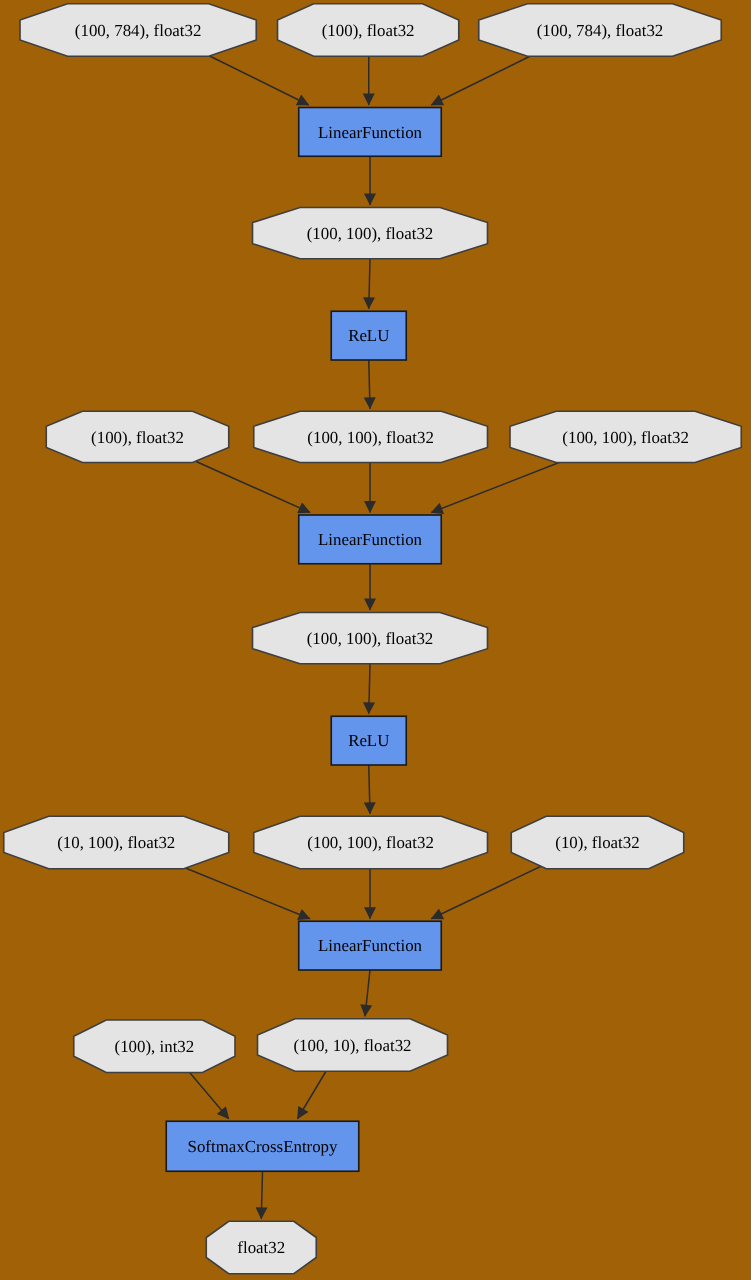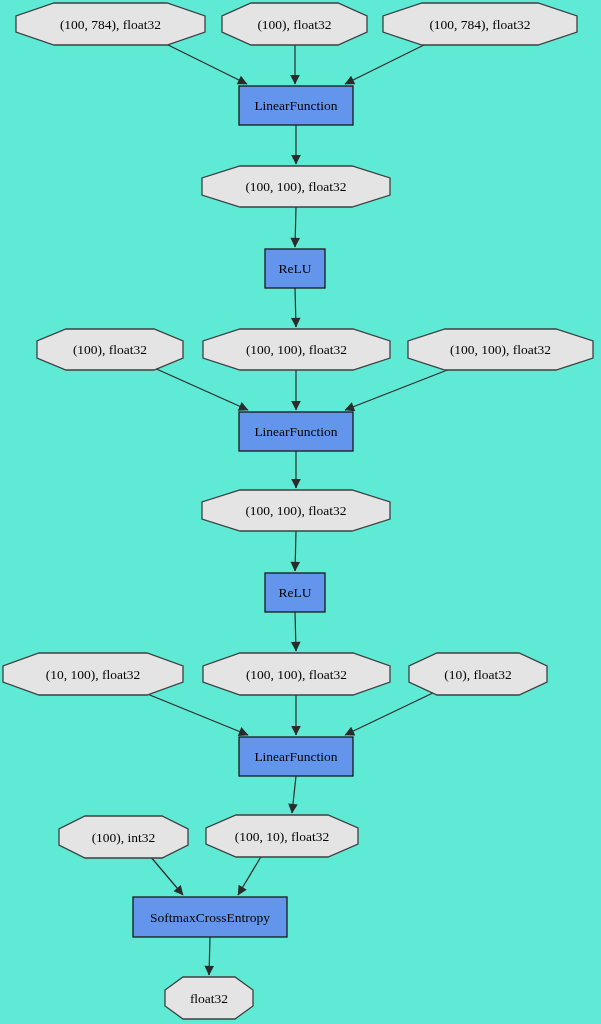--- a/index.html
+++ b/index.html
@@ -4,21 +4,21 @@
 <style>
   html, body {
     margin: 0;
     padding: 0;
     background: #ffffff;
   }
   #stage {
     position: relative;
     width: 601px;
     height: 1024px;
-    background: #5eead4;
+    background: #a16207;
     overflow: hidden;
   }
   svg text {
     font-family: "Liberation Serif", "DejaVu Serif", serif;
     fill: #000000;
   }
 </style>
 </head>
 <body>
 

